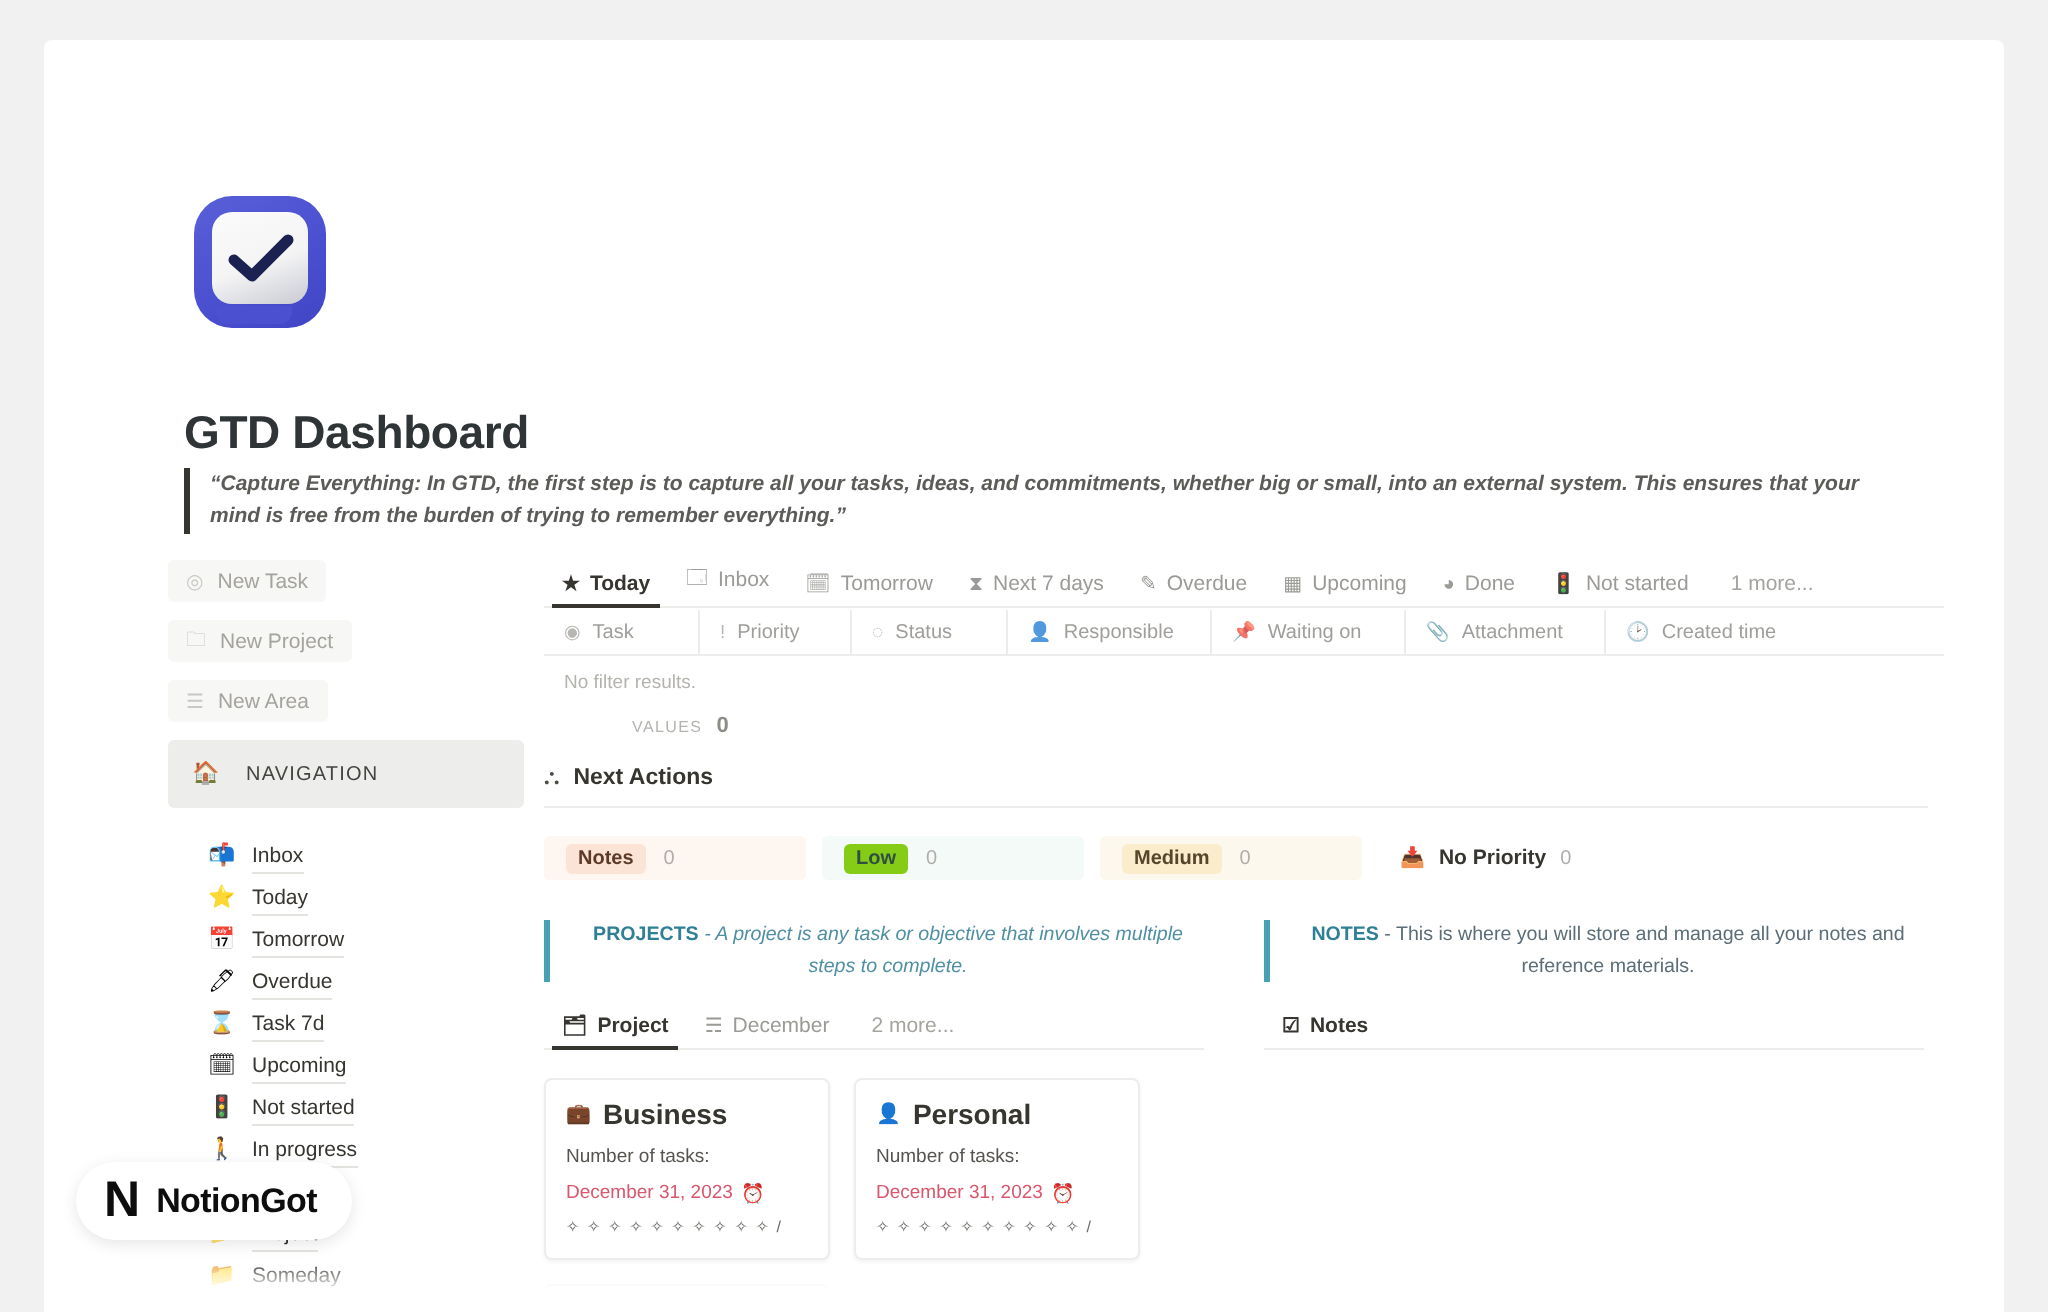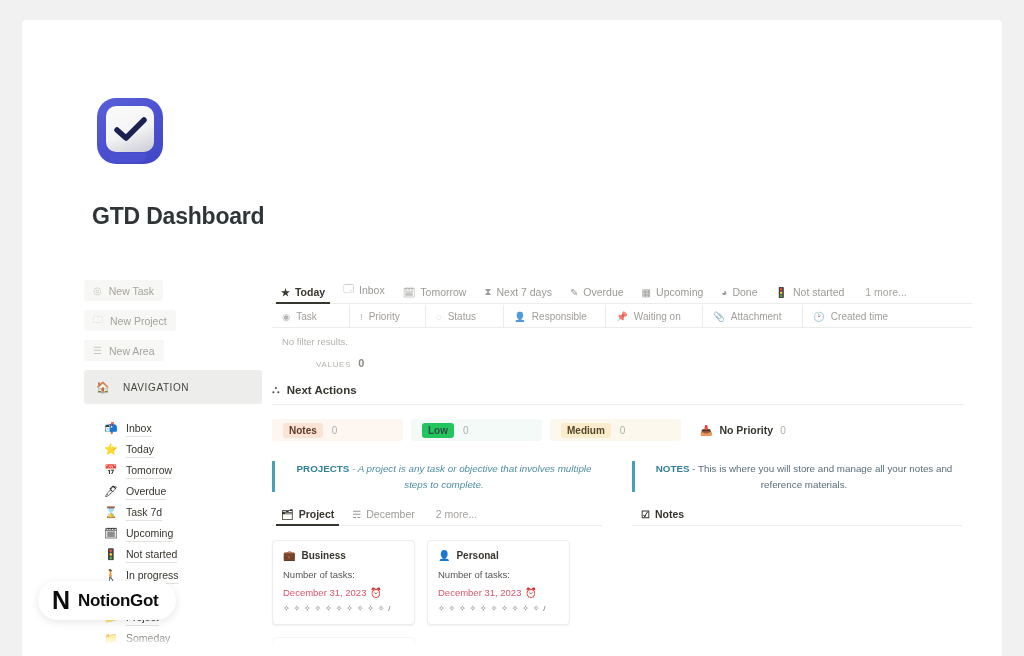--- a/index.html
+++ b/index.html
@@ -190,21 +190,21 @@
   }
   .pcard {
     width: 143px; background: #ffffff;
     border: 1px solid #ededec; border-radius: 4px;
     box-shadow: 0 1px 2px rgba(15,15,15,.06);
     padding: 9px 10px 11px 10px;
   }
   .pcard-head {
     display: flex; align-items: center; gap: 6px; margin-bottom: 8px;
   }
-  .pcard-title { font-size: 10px; color: #37352f; font-weight: bold; }
+  .pcard-title { font-size: 14px; color: #37352f; font-weight: bold; }
   .pcard-line { font-size: 9.5px; color: #575450; margin-bottom: 7px; }
   .pcard-date {
     font-size: 9.5px; color: #d9566c; margin-bottom: 6px;
     display: flex; gap: 4px;
   }
   .pcard-stars { font-size: 8px; color: #6d6a65; letter-spacing: .8px; }
 
   
   .watermark {
     position: absolute; left: 38px; top: 581px;
@@ -232,20 +232,23 @@
         <div class="icon-outer"></div>
         <div class="icon-foot"></div>
         <div class="icon-inner"></div>
         <svg class="icon-check" viewBox="0 0 33 26">
           <path d="M3 13 L12 21 L30 3" stroke="#1b2150" stroke-width="5.5" fill="none" stroke-linecap="round" stroke-linejoin="round"></path>
         </svg>
       </div>
 
       <div class="page-title">GTD Dashboard</div>
 
+      <div class="quote">
+        <div class="quote-text">“Capture Everything: In GTD, the first step is to capture all your tasks, ideas, and commitments, whether big or small, into an external system. This ensures that your mind is free from the burden of trying to remember everything.”</div>
+      </div>
 
       <div class="sidebar">
 
         <div class="new-btn">
           <span class="gi">◎</span>
           <span>New Task</span>
         </div>
         <div class="new-btn">
           <span class="gi">🗀</span>
           <span>New Project</span>
@@ -386,21 +389,21 @@
           <span class="si">⛬</span>
           <span class="section-title">Next Actions</span>
         </div>
 
         <div class="prio-row">
           <div class="prio-card" style="background:#fdf6f1;">
             <span class="prio-chip" style="background:#fbe4d5;color:#5c3a27;">Notes</span>
             <span class="prio-count">0</span>
           </div>
           <div class="prio-card" style="background:#f4faf7;">
-            <span class="prio-chip" style="background:#22c55e;color:#2f4f42;">Low</span>
+            <span class="prio-chip" style="background:#84cc16;color:#2f4f42;">Low</span>
             <span class="prio-count">0</span>
           </div>
           <div class="prio-card" style="background:#fdf8ee;">
             <span class="prio-chip" style="background:#fbeccb;color:#55452a;">Medium</span>
             <span class="prio-count">0</span>
           </div>
           <div class="prio-card noprio">
             <span class="pi" style="font-size:10px;">📥</span>
             <span class="noprio-label">No Priority</span>
             <span class="prio-count">0</span>

